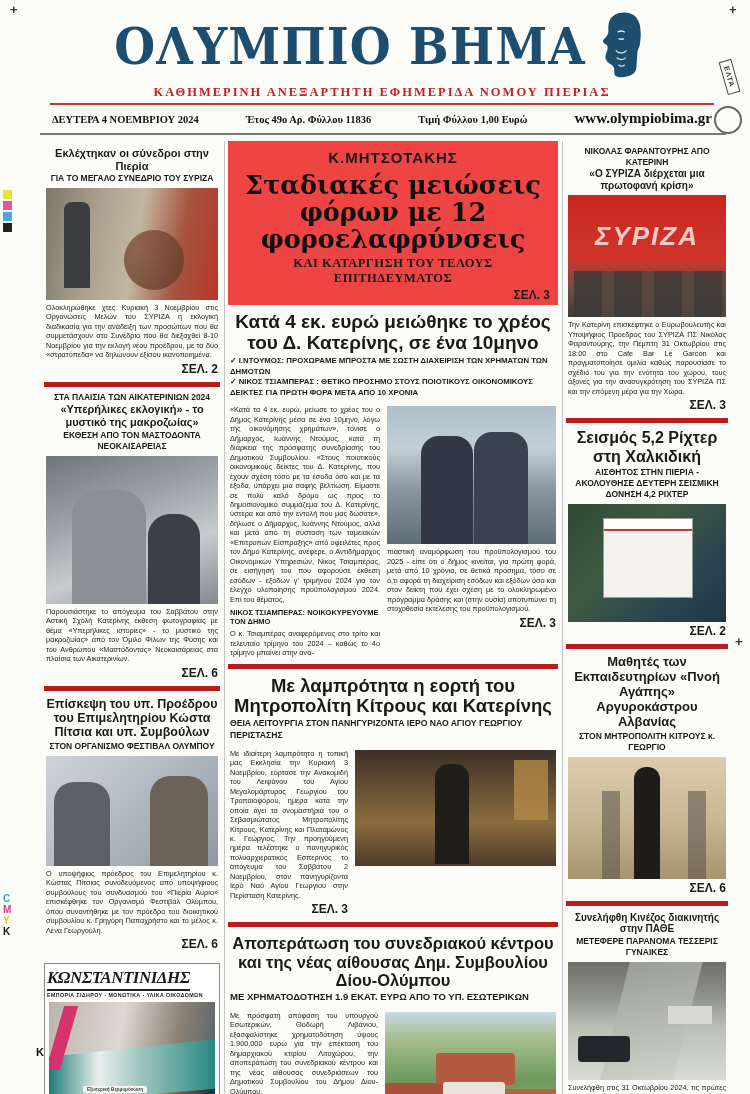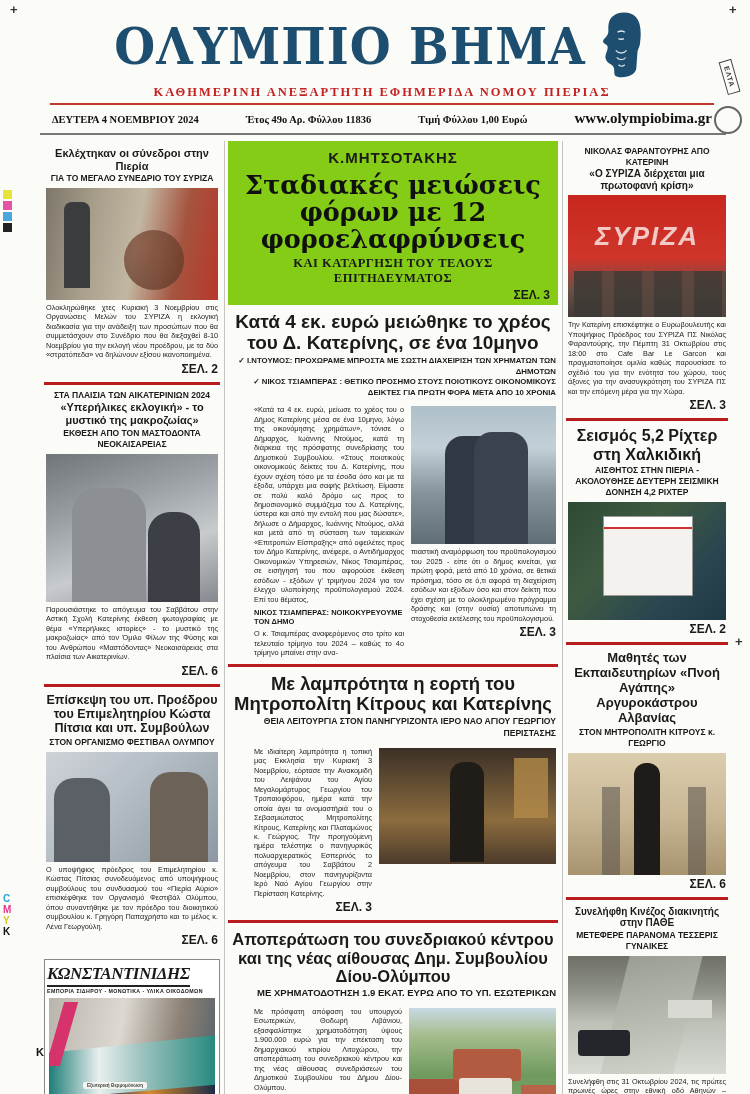--- a/index.html
+++ b/index.html
@@ -28,21 +28,21 @@
   .dateline .site{font-size:15px;}
   .header-sep{border-top:2px solid #777;margin:4px -6px 0 -4px;}
   
   .main{margin:6px 24px 0 44px;display:grid;grid-template-columns:176px 330px 162px;column-gap:8px;position:relative;}
   .vline{position:absolute;top:0;bottom:6px;width:1px;background:#c4c4c4;}
   .vl1{left:180px;} .vl2{left:518px;}
   .col-left{grid-column:1;grid-row:1 / 3;}
   .col-center{grid-column:2;grid-row:1;}
   .col-right{grid-column:3;grid-row:1;}
   .story{padding:5px 2px 6px;}
-  .story + .story{border-top:3px solid #b91c1c;}
+  .story + .story{border-top:5px solid #b91c1c;}
   .kicker{font-size:8.5px;font-weight:bold;text-align:center;line-height:1.25;}
   .l-title{font-size:11px;font-weight:bold;text-align:center;line-height:1.15;margin:1px 0;}
   .sub-deck{font-size:8.5px;font-weight:bold;text-align:center;line-height:1.3;}
   .body-txt{font-size:7.3px;line-height:1.3;text-align:justify;color:#222;margin-top:3px;}
   .pref{text-align:right;font-weight:bold;font-size:12px;margin-top:2px;}
   .photo{width:100%;margin:4px 0 2px;position:relative;overflow:hidden;}
   
   .ph-syriza-del{height:112px;background:linear-gradient(100deg,#7d776b 0%,#a99f8c 28%,#c2b7a2 52%,#a5543f 76%,#b8372a 100%);}
   .ph-syriza-del::before{content:"";position:absolute;left:18px;top:14px;width:26px;height:86px;background:#3a3c3e;border-radius:8px 8px 0 0;}
   .ph-syriza-del::after{content:"";position:absolute;right:34px;top:42px;width:60px;height:60px;background:radial-gradient(circle at 30% 30%,#7d4a35,#5d3828);border-radius:50%;opacity:.75;}
@@ -67,28 +67,28 @@
   .ph-quake{height:118px;background:linear-gradient(135deg,#2f4a34 0%,#3e5a41 38%,#2a4550 72%,#1e3844 100%);}
   .ph-quake::after{content:"";position:absolute;left:22%;top:12%;width:56%;height:66%;background:#f4f2ee;border:1px solid #999;box-shadow:inset 0 10px 0 #fff,inset 0 12px 0 #c33;}
   .ph-students{height:122px;background:linear-gradient(180deg,#dccdae 0%,#c8b694 52%,#a8936f 100%);}
   .ph-students::before{content:"";position:absolute;left:42%;top:10px;width:26px;height:112px;background:#1e1b18;border-radius:12px 12px 0 0;}
   .ph-students::after{content:"";position:absolute;left:8px;top:34px;width:120%;height:88px;
       background:repeating-linear-gradient(90deg,transparent 0 26px,#55504a 26px 44px,transparent 44px 86px);opacity:.55;}
   .ph-highway{height:118px;background:linear-gradient(180deg,#6f7168 0%,#8d9086 28%,#bcc0b7 56%,#d8dbd4 100%);}
   .ph-highway::before{content:"";position:absolute;left:30%;top:0;width:46%;height:100%;background:linear-gradient(170deg,#9b9e94,#cfd2c9);transform:skewX(-14deg);}
   .ph-highway::after{content:"";position:absolute;left:10px;bottom:18px;width:52px;height:26px;background:#23262a;border-radius:4px;box-shadow:86px -34px 0 -4px #d7d9d2;}
   
-  .main-story{background:#84cc16;text-align:center;padding:8px 8px 3px;}
+  .main-story{background:#ef4444;text-align:center;padding:8px 8px 3px;}
   .ms-kicker{font-size:15px;font-weight:bold;letter-spacing:1px;}
   .ms-head{font-family:"DejaVu Serif","Liberation Serif",serif;font-weight:bold;font-size:25.5px;line-height:1.05;margin:6px 0 4px;color:#101010;}
   .ms-deck{font-family:"Liberation Serif",serif;font-weight:bold;font-size:12.5px;letter-spacing:.5px;}
   .c-head{font-size:19px;font-weight:bold;text-align:center;line-height:1.1;margin:2px 0;}
-  .c-deck{font-size:7.8px;font-weight:bold;text-align:right;line-height:1.35;}
+  .c-deck{font-size:7.8px;font-weight:bold;text-align:left;line-height:1.35;}
   .c-row{display:flex;gap:7px;margin-top:4px;}
-  .c-row .txtcol{width:150px;flex:0 0 auto;margin-left:24px;}
+  .c-row .txtcol{width:150px;flex:0 0 auto;}
   .c-row .imgcol{flex:1;min-width:0;}
   .cap-head{font-size:7.5px;font-weight:bold;margin-top:4px;}
   .feast-head{font-size:18.5px;}
   .dion-head{font-size:16.5px;}
   .dion-deck{font-size:9.5px;}
   
   .r-title{font-size:10px;font-weight:bold;text-align:center;line-height:1.15;margin:1px 0;}
   
   .kad{border:1px solid #888;margin-top:6px;background:#fff;}
   .kad-head{text-align:left;padding:4px 2px 1px;}

